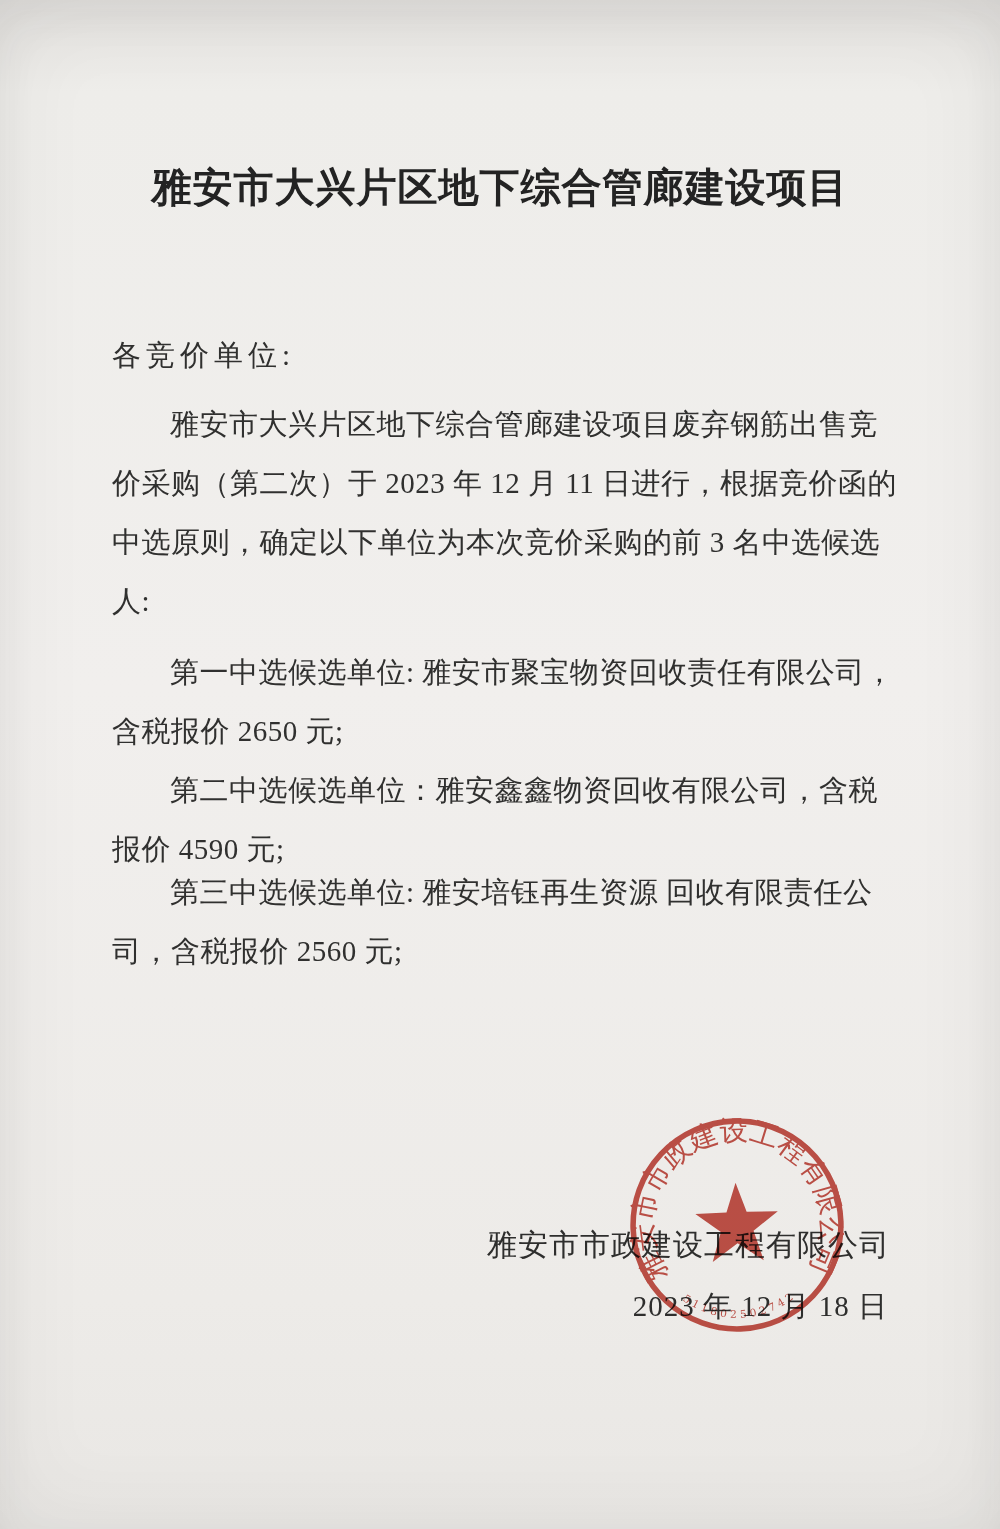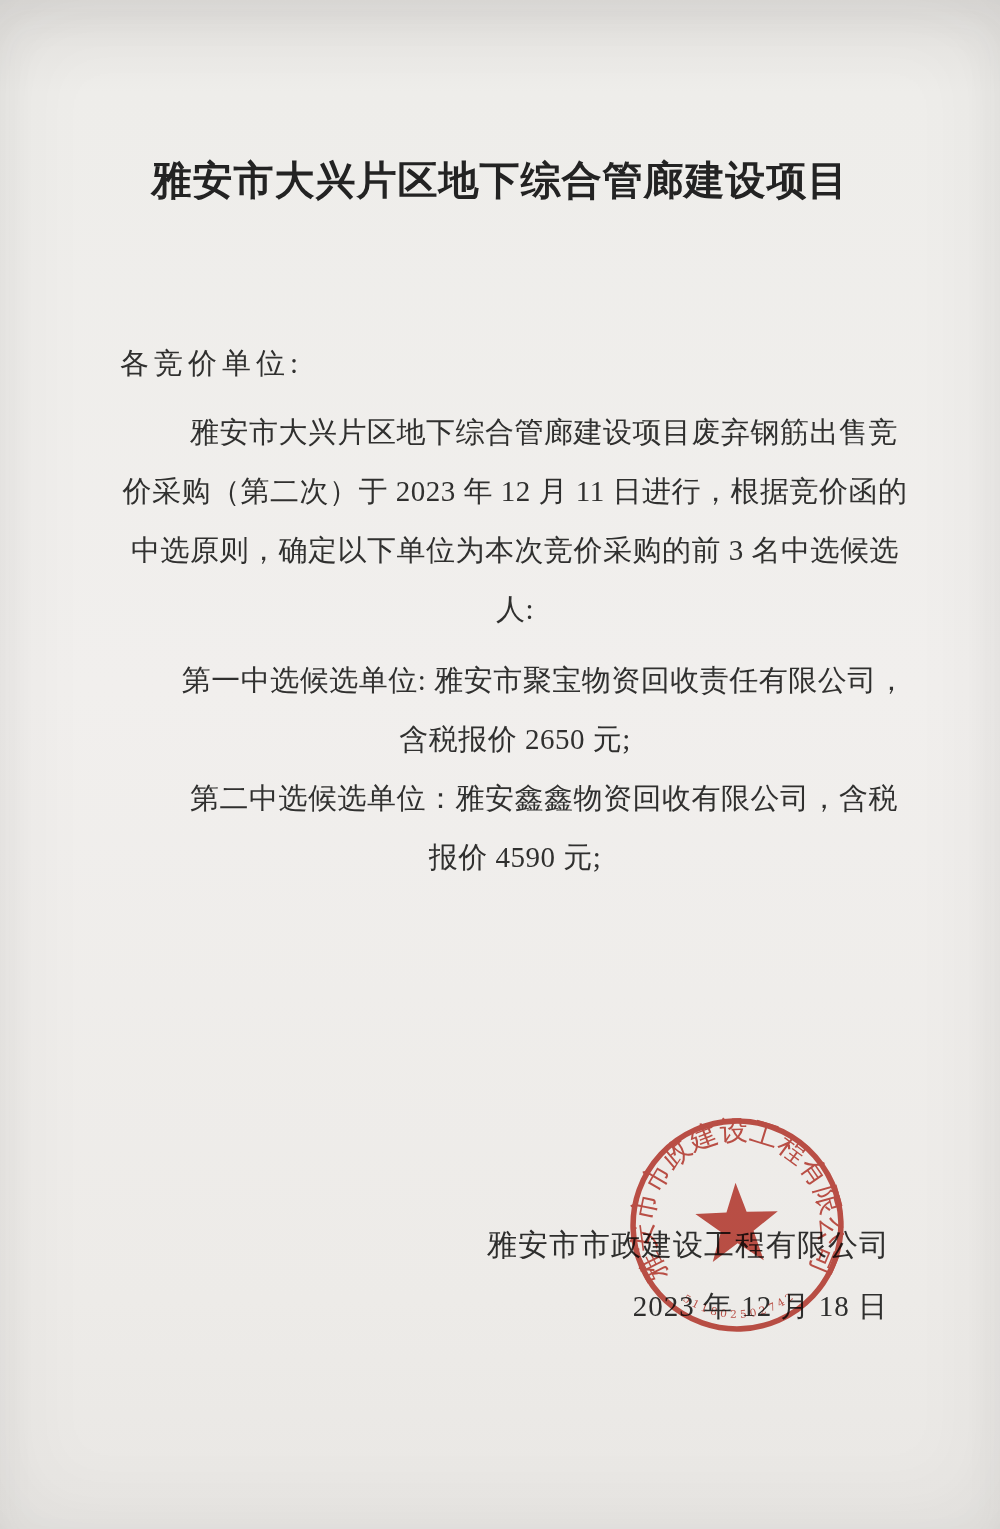--- a/index.html
+++ b/index.html
@@ -12,48 +12,48 @@
     color: #2a2a2a;
     overflow: hidden;
   }
   .page-vignette {
     position: absolute; inset: 0; pointer-events: none;
     box-shadow: inset 0 0 90px rgba(60,60,60,0.08), inset 0 18px 40px rgba(60,60,60,0.05);
   }
   .title {
     position: absolute;
     top: 144px; left: 0; right: 0;
-    margin: 4px;
+    margin: 11px;
     text-align: center;
     font-size: 40px;
     font-weight: bold;
     line-height: 66px;
     letter-spacing: 1px;
     color: #232323;
   }
   .title-line { display: block; }
   .content {
     position: absolute;
     top: 326px;
     left: 112px;
     width: 806px;
     font-size: 29px;
     line-height: 59px;
     letter-spacing: 0.5px;
     color: #30302f;
   }
   .salutation {
-    margin: 8px;
+    margin: 0;
     letter-spacing: 5px;
   }
   .para {
     margin: 0;
     white-space: pre-line;
     text-indent: 2em;
-    text-align: center;
+    text-align: left;
   }
   .para.p-intro  { margin-top: 10px; }
   .para.p-first  { margin-top: 12px; }
   .para.p-second { margin-top: 0; }
   .para.p-third  { margin-top: -16px; }
   .para.p-period { margin-top: 0; }
   .sig-company {
     position: absolute;
     top: 1225px;
     right: 110px;
@@ -110,20 +110,22 @@
 <div class="content">
   <p class="salutation">各竞价单位:</p>
   <p class="para p-intro">雅安市大兴片区地下综合管廊建设项目废弃钢筋出售竞
 价采购（第二次）于 2023 年 12 月 11 日进行，根据竞价函的
 中选原则，确定以下单位为本次竞价采购的前 3 名中选候选
 人:</p>
   <p class="para p-first">第一中选候选单位: 雅安市聚宝物资回收责任有限公司，
 含税报价 2650 元;</p>
   <p class="para p-second">第二中选候选单位：雅安鑫鑫物资回收有限公司，含税
 报价 4590 元;</p>
+  <p class="para p-third">第三中选候选单位: 雅安培钰再生资源 回收有限责任公
+司，含税报价 2560 元;</p>
 </div>
 
 <div class="sig-company">雅安市市政建设工程有限公司</div>
 <div class="sig-date">2023 年 12 月 18 日</div>
 
 <div class="seal">
   <svg viewBox="0 0 220 224" xmlns="http://www.w3.org/2000/svg">
     <circle class="seal-ring" cx="110" cy="112" r="103"></circle>
     <defs>
       <path id="sealArcTop" d="M 41.2 160.2 A 84 84 0 1 1 178.8 160.2" fill="none"></path>

